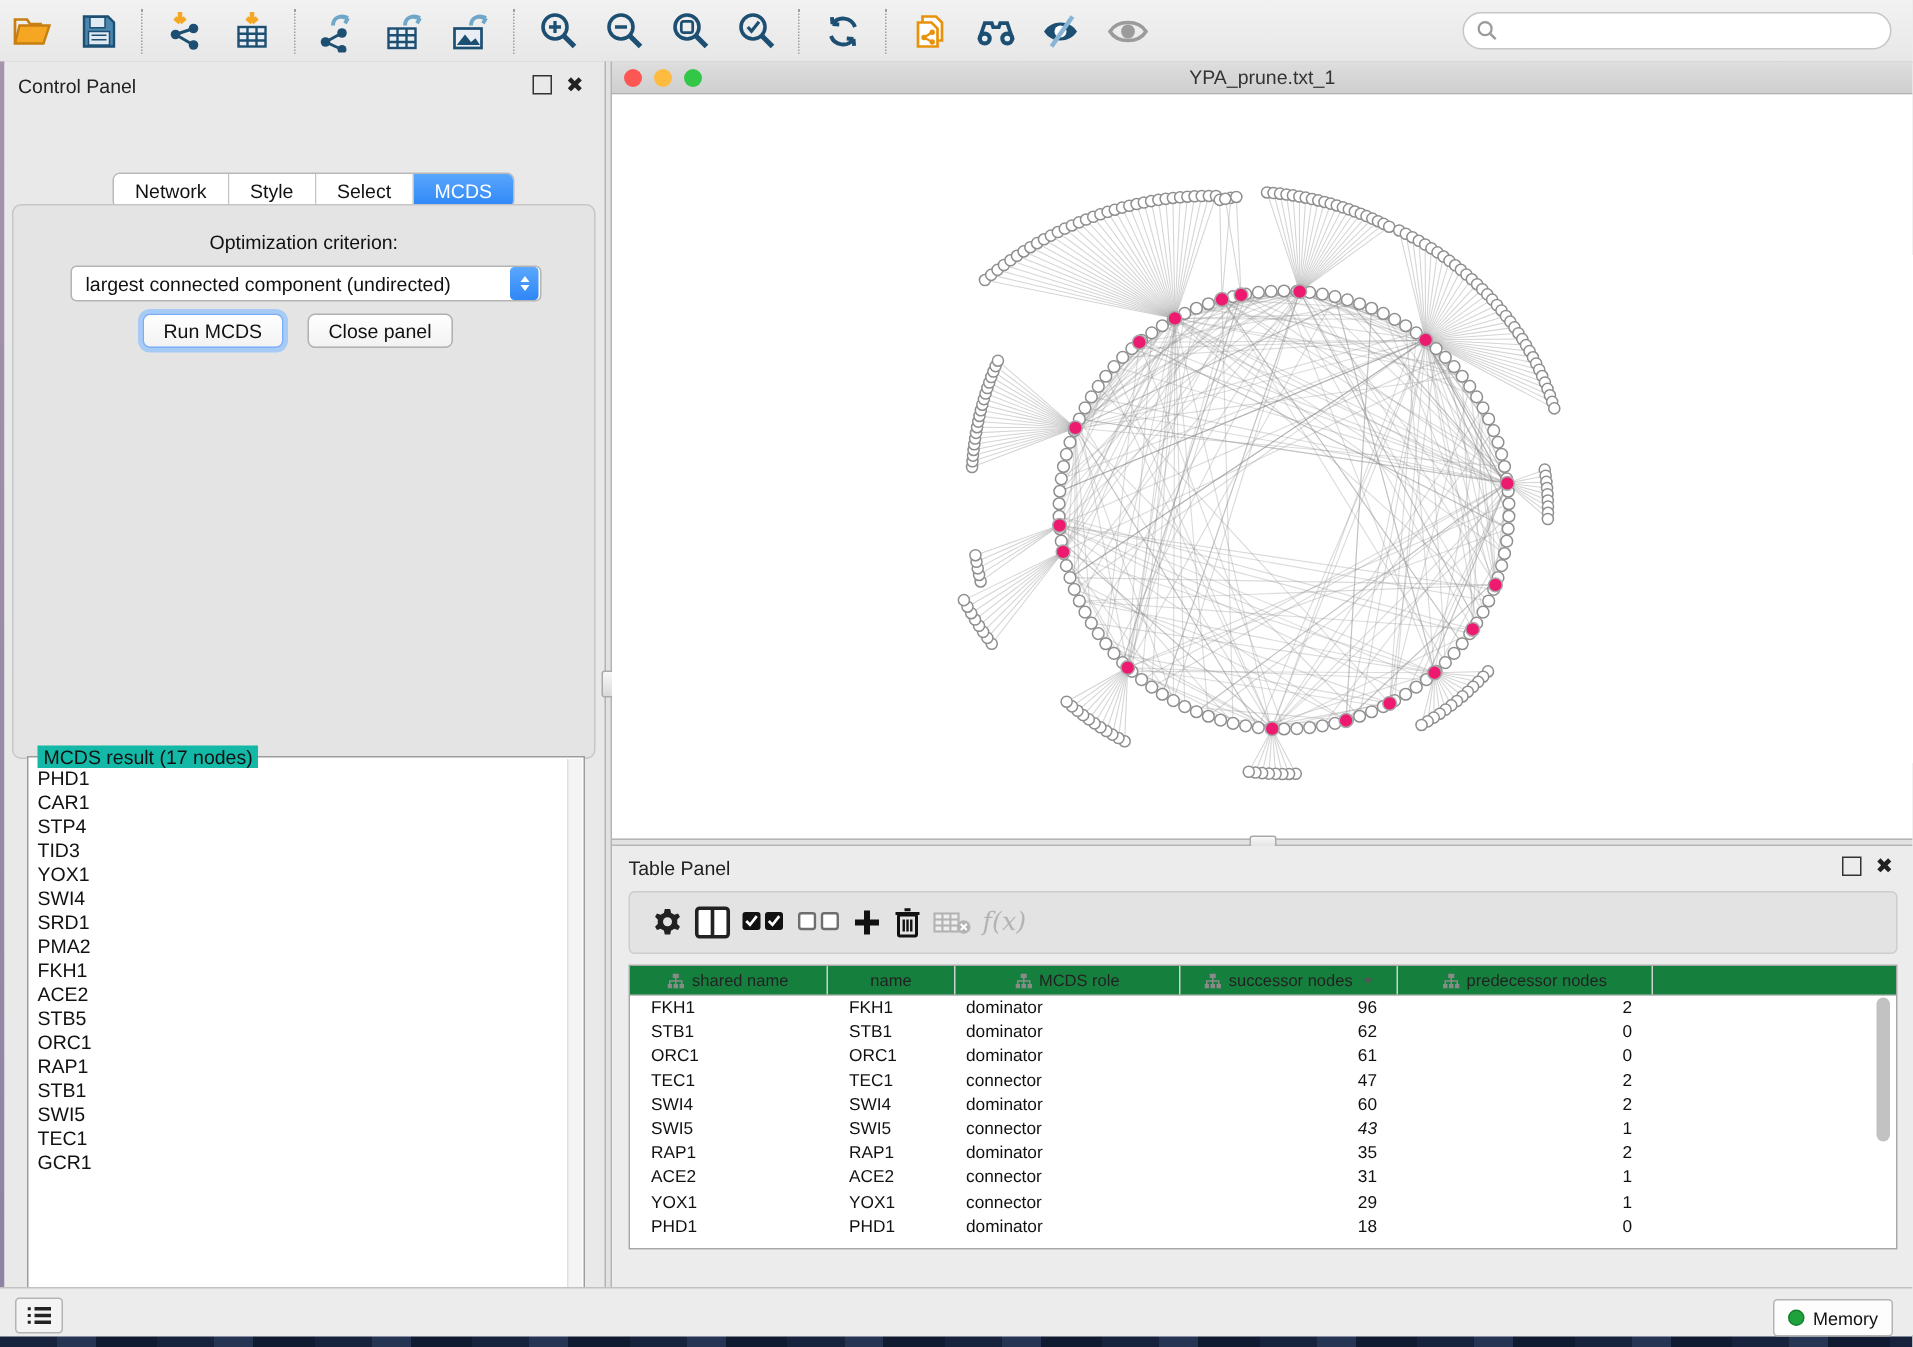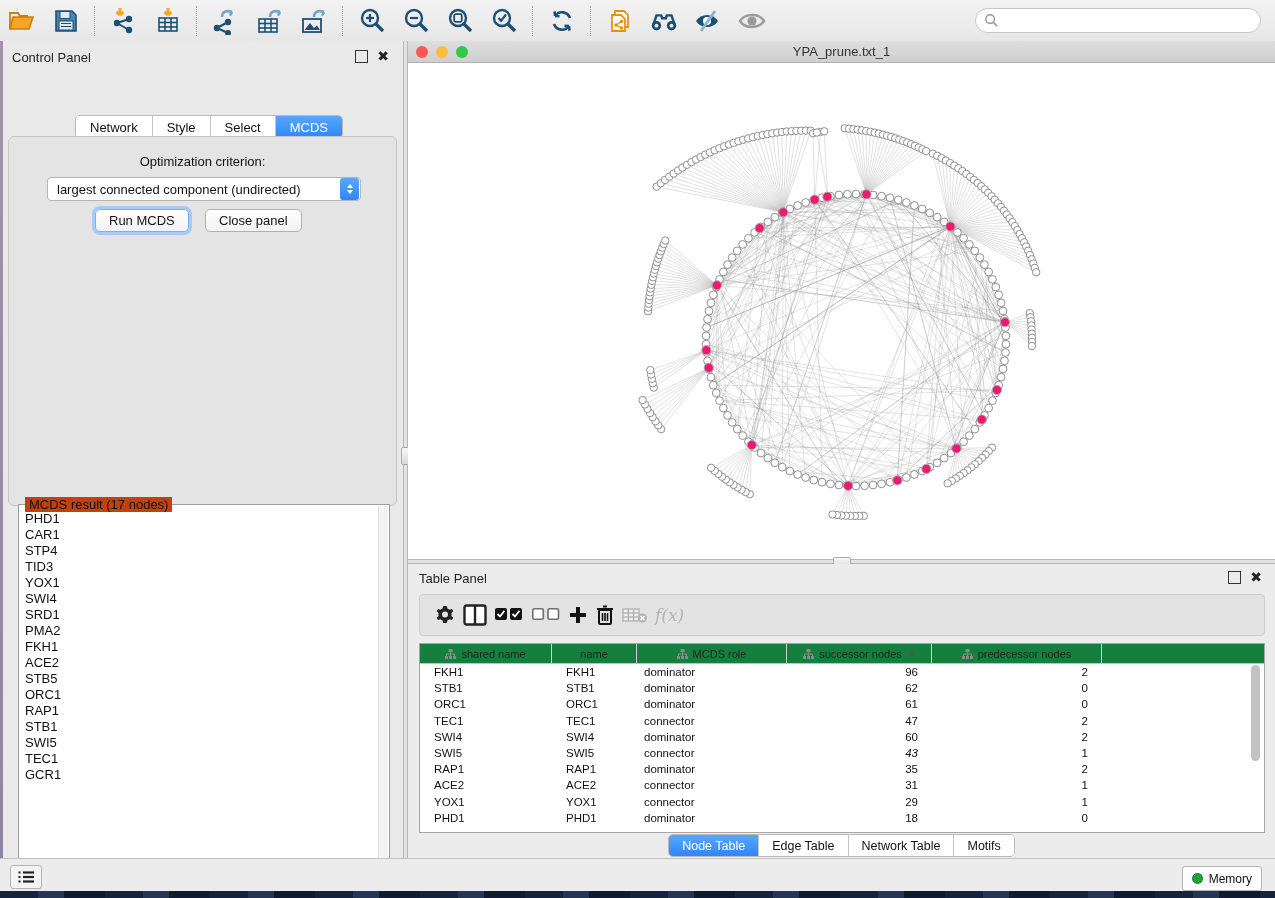--- a/index.html
+++ b/index.html
@@ -35,21 +35,21 @@
   #opt-select .val{flex:1;font-size:13px;padding-left:9px;color:#111;white-space:nowrap;}
   #opt-stepper{width:19px;height:22px;border-radius:3px;background:linear-gradient(#5aa7fd,#2f86f6);margin-right:1px;
                display:flex;flex-direction:column;align-items:center;justify-content:center;gap:2px;}
   .tri{width:0;height:0;border-left:3.5px solid transparent;border-right:3.5px solid transparent;}
   .tri.up{border-bottom:4px solid #fff;} .tri.down{border-top:4px solid #fff;}
   .mac-btn{height:23px;background:linear-gradient(#ffffff,#f2f2f2);border:1px solid #b0b0b0;border-radius:5px;
            font-size:13px;color:#111;display:flex;align-items:center;justify-content:center;padding:0 13px;box-sizing:border-box;}
   #run-btn{left:86px;top:72px;box-shadow:0 0 0 3px #a6cbf7;border-color:#7aaefb;}
   #close-btn{left:196px;top:72px;}
   #mcds-box{left:15px;top:463px;width:370px;height:372px;background:#fff;border:1px solid #9d9d9d;}
-  #mcds-legend{left:22px;top:456px;background:#c2410c;padding:0 4px;font-size:13px;color:#111;}
+  #mcds-legend{left:22px;top:456px;background:#14b8a6;padding:0 4px;font-size:13px;color:#111;}
   #mcds-list{margin:0;padding:6px 0 0 6px;list-style:none;font-size:13px;color:#111;line-height:16px;}
   #mcds-scroll{right:1px;top:1px;width:9px;height:370px;background:#f4f4f4;border-left:1px solid #e0e0e0;}
   
   #v-split{left:403px;top:41px;width:5px;height:817px;background:#e2e2e2;border-left:1px solid #b5b5b5;border-right:1px solid #b5b5b5;box-sizing:border-box;}
   .grab{background:linear-gradient(#f8f8f8,#d9d9d9);border:1px solid #aaa;border-radius:2px;}
   #v-grab{left:401px;top:447px;width:9px;height:16px;}
   #h-split{left:408px;top:559px;width:867px;height:5px;background:#e2e2e2;border-top:1px solid #b5b5b5;border-bottom:1px solid #b5b5b5;box-sizing:border-box;}
   #h-grab{left:833px;top:557px;width:16px;height:9px;}
   
   #net-win{left:408px;top:41px;width:867px;height:518px;}
@@ -1239,28 +1239,20 @@
         <div class="tr">
           <div class="td" style="width: 132px; text-align: left; padding: 0px 0px 0px 14px;">PHD1</div>
           <div class="td" style="width: 85px; text-align: left; padding: 0px 0px 0px 14px;">PHD1</div>
           <div class="td" style="width: 150px; text-align: left; padding: 0px 0px 0px 7px;">dominator</div>
           <div class="td" style="width: 145px; text-align: right; padding: 0px 14px 0px 0px;">18</div>
           <div class="td" style="width: 170px; text-align: right; padding: 0px 14px 0px 0px;">0</div>
         </div>
       </div>
     <div id="tbl-scroll"></div>
   </div>
-  <div id="tp-tabs" class="abs">
-    <div id="tp-tabs-group">
-        <div class="tp-tab active">Node Table</div>
-        <div class="tp-tab">Edge Table</div>
-        <div class="tp-tab">Network Table</div>
-        <div class="tp-tab">Motifs</div>
-      </div>
-  </div>
 </div>
 
 <div id="status-bar" class="abs">
   <div id="panel-toggle" class="abs">
     <svg width="17" height="14" viewBox="0 0 17 14">
         <g stroke="#222" stroke-width="2.2">
           <line x1="5" y1="2.5" x2="16" y2="2.5"></line>
           <line x1="5" y1="7" x2="16" y2="7"></line>
           <line x1="5" y1="11.5" x2="16" y2="11.5"></line>
         </g>

